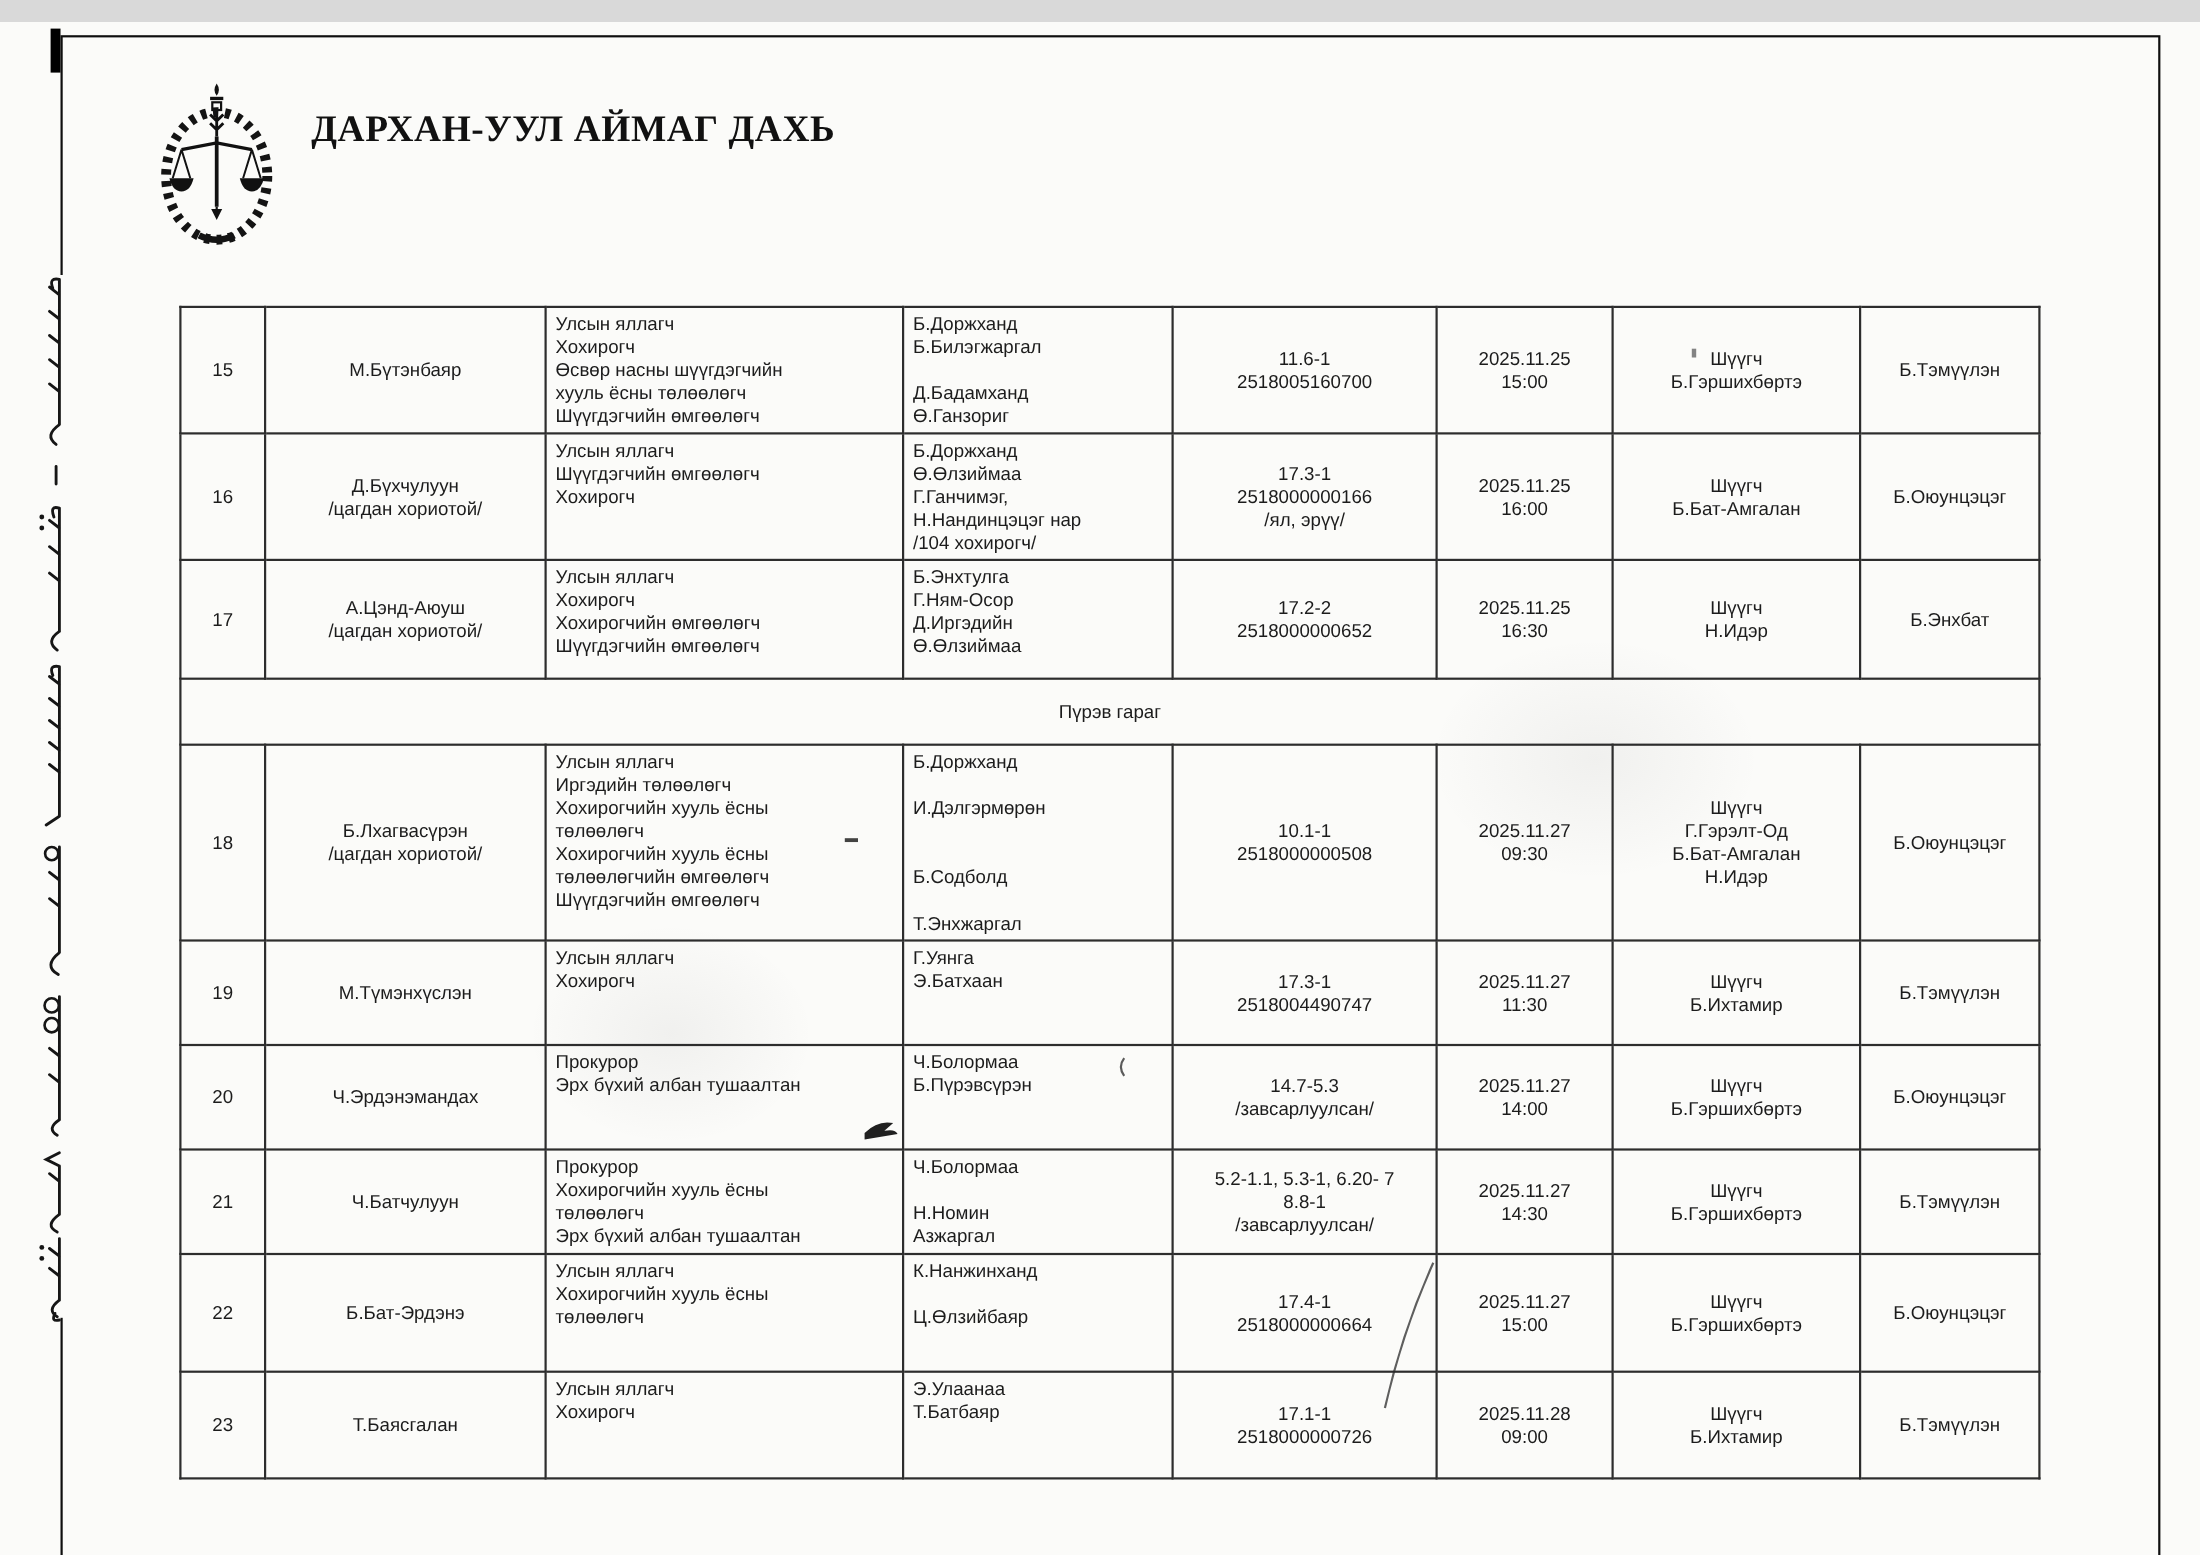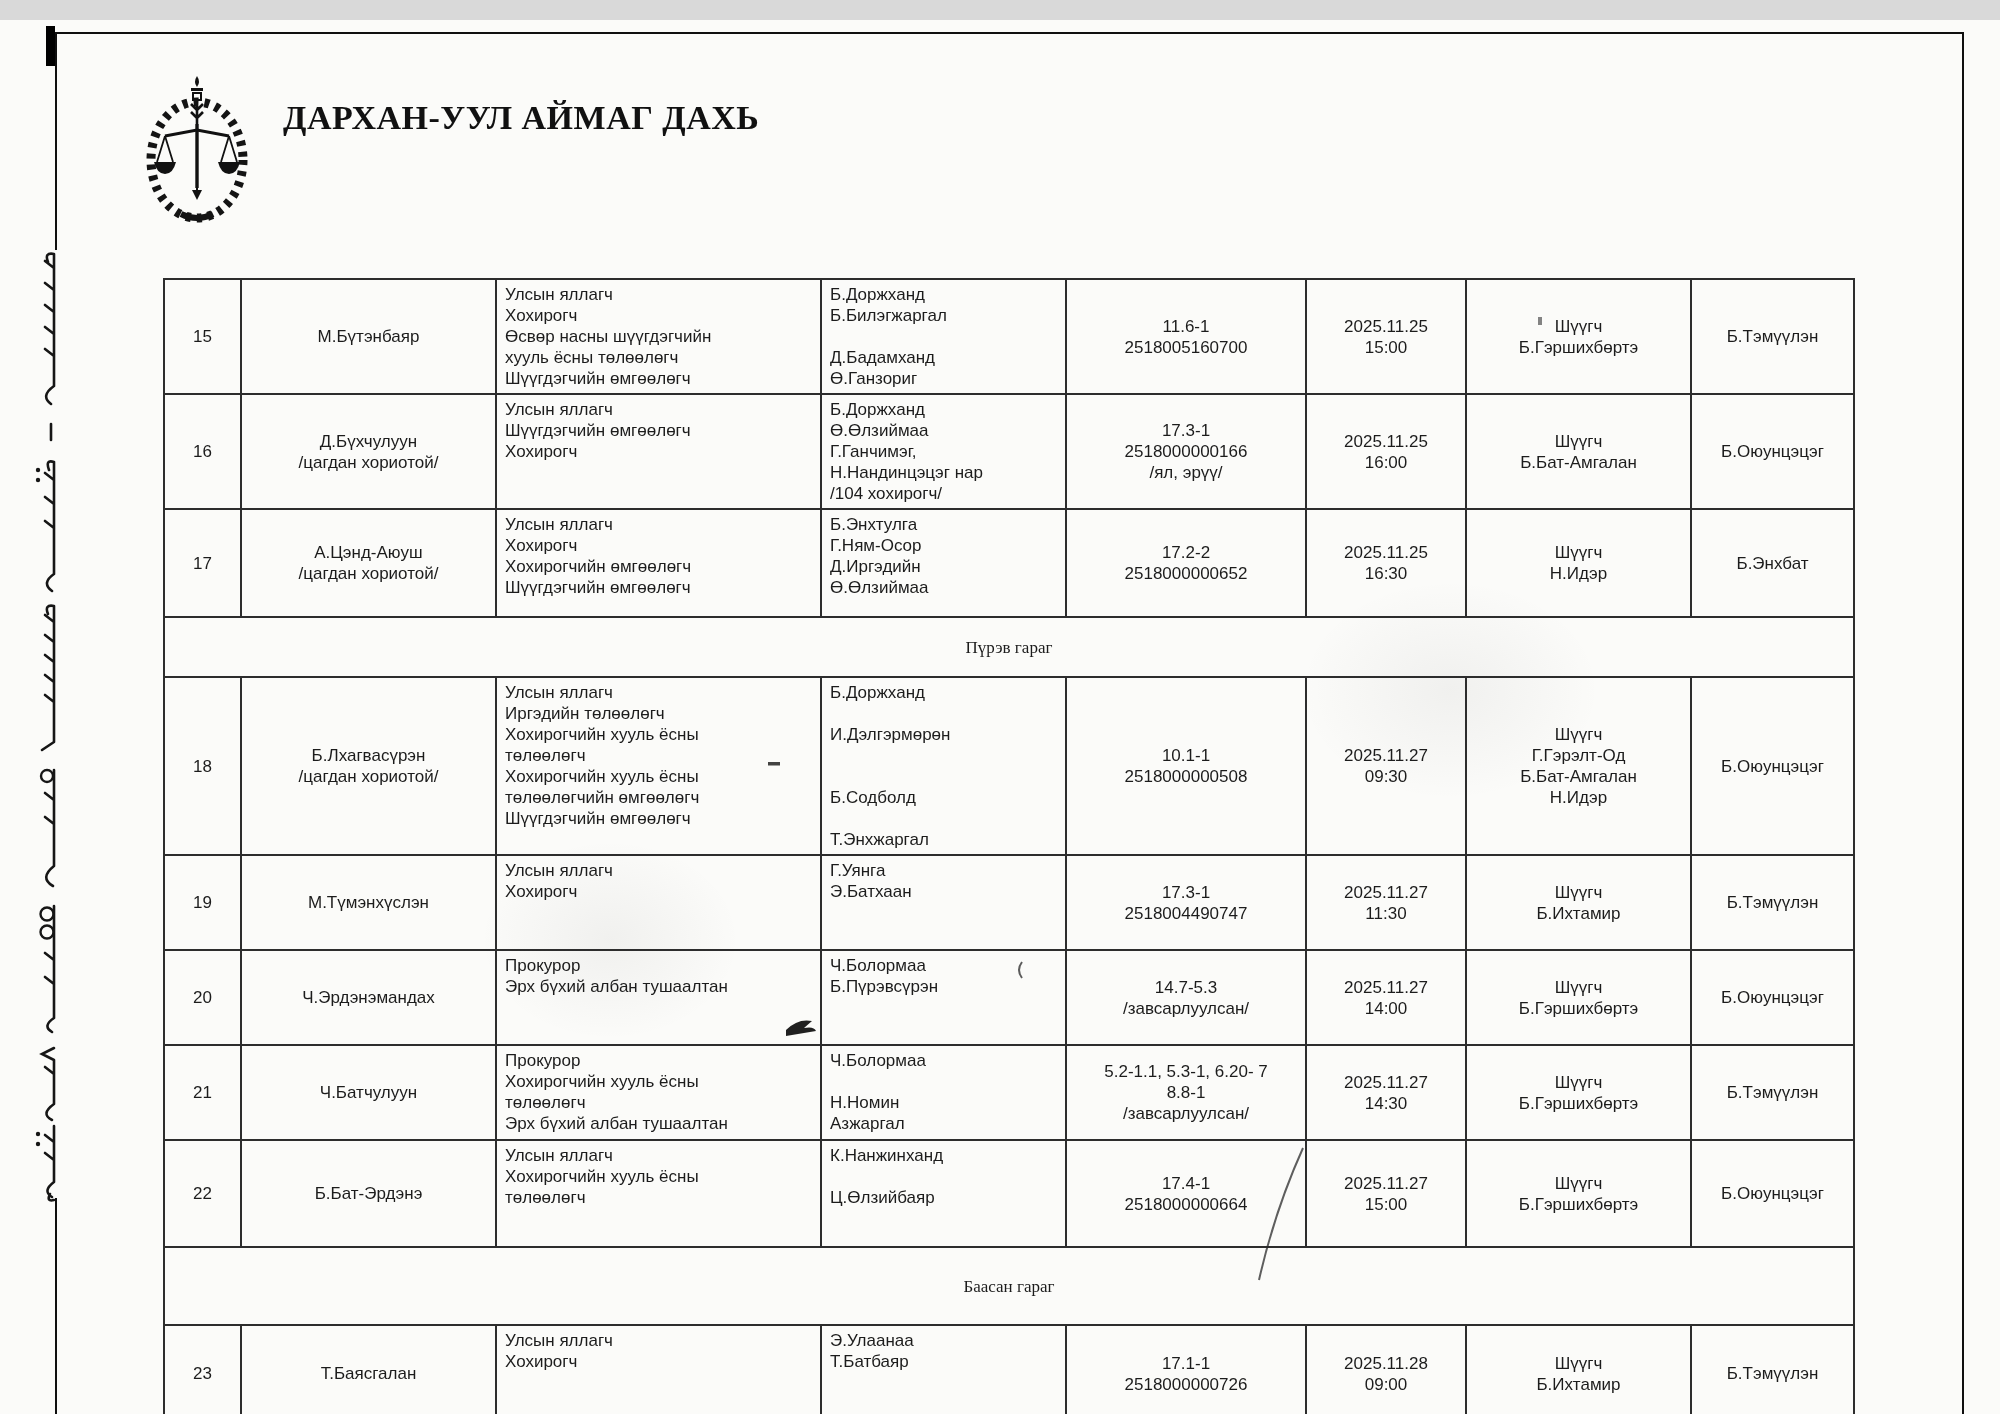--- a/index.html
+++ b/index.html
@@ -23,21 +23,21 @@
   table.sched{border-collapse:collapse;table-layout:fixed;width:1690px;}
   table.sched td{
     border:2px solid #2d2d2d;padding:4px 8px;font-size:17px;line-height:21px;
     color:#1c1c1c;overflow:hidden;
   }
   td.num{text-align:center;vertical-align:middle;font-size:18px;}
   td.defendant{text-align:center;vertical-align:middle;}
   td.roles{vertical-align:top;padding-top:6px;}
   td.parts{vertical-align:top;padding-top:6px;}
   td.case,td.date,td.judge,td.secretary{text-align:center;vertical-align:middle;}
-  td.dayCell{text-align:center;vertical-align:middle;font-size:17px;font-family:Liberation Serif, serif;}
+  td.dayCell{text-align:center;vertical-align:middle;font-size:17px;}
   .ln{min-height:21px;}
   
   .side-script{position:absolute;left:30px;top:228px;}
   .side-script path{stroke:#161616;stroke-width:2.6;fill:none;stroke-linecap:round;}
   .side-script circle{stroke:#161616;stroke-width:2.4;fill:none;}
   .side-script .dot{fill:#161616;stroke:none;}
   
   .artifacts{position:absolute;left:0;top:0;pointer-events:none;}
   .smudge{position:absolute;border-radius:50%;background:radial-gradient(closest-side,rgba(40,40,40,.05),rgba(40,40,40,0));}
 </style>
@@ -405,23 +405,20 @@
               <div class="ln">15:00</div>
             </td>
             <td class="judge">
               <div class="ln">Шүүгч</div>
               <div class="ln">Б.Гэршихбөртэ</div>
             </td>
             <td class="secretary">
               <div class="ln">Б.Оюунцэцэг</div>
             </td>
           </tr>
-          <tr>
-            <td colspan="8" class="dayCell" style="height: 68px;">Баасан гараг</td>
-          </tr>
           <tr style="height: 97px;">
             <td class="num">
               <div class="ln">23</div>
             </td>
             <td class="defendant">
               <div class="ln">Т.Баясгалан</div>
             </td>
             <td class="roles">
               <div class="ln">Улсын яллагч</div>
               <div class="ln">Хохирогч</div>

